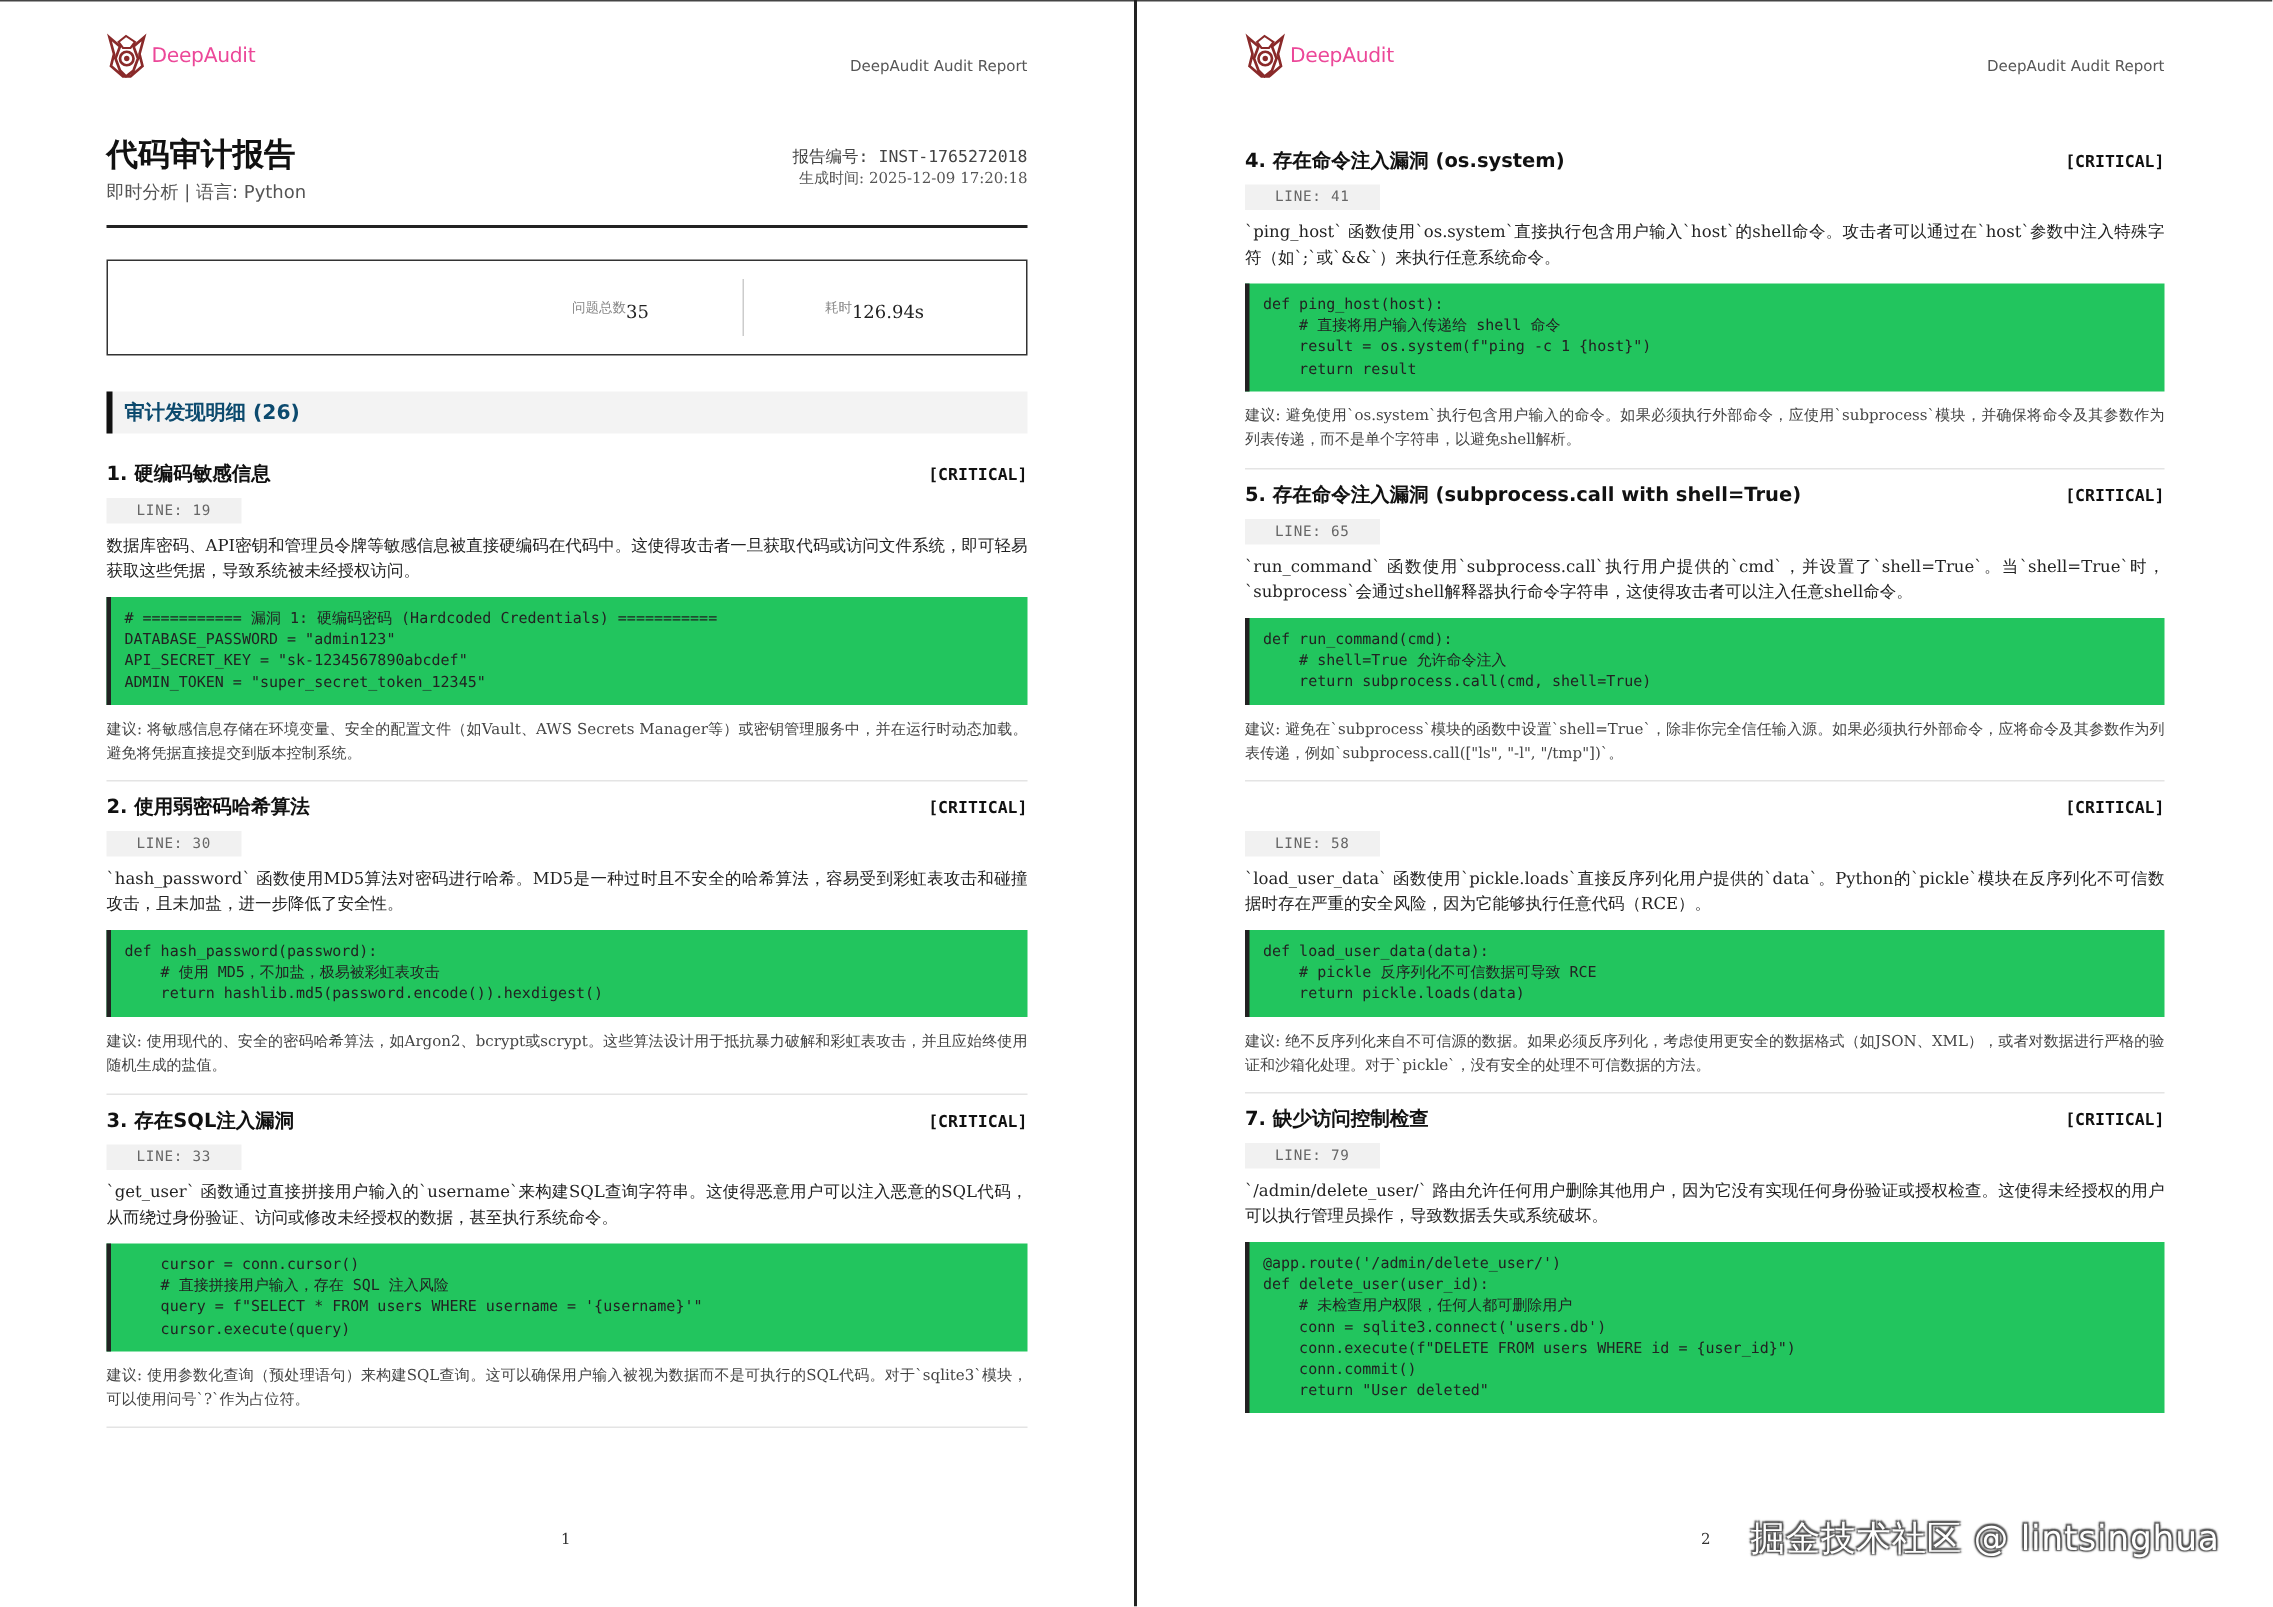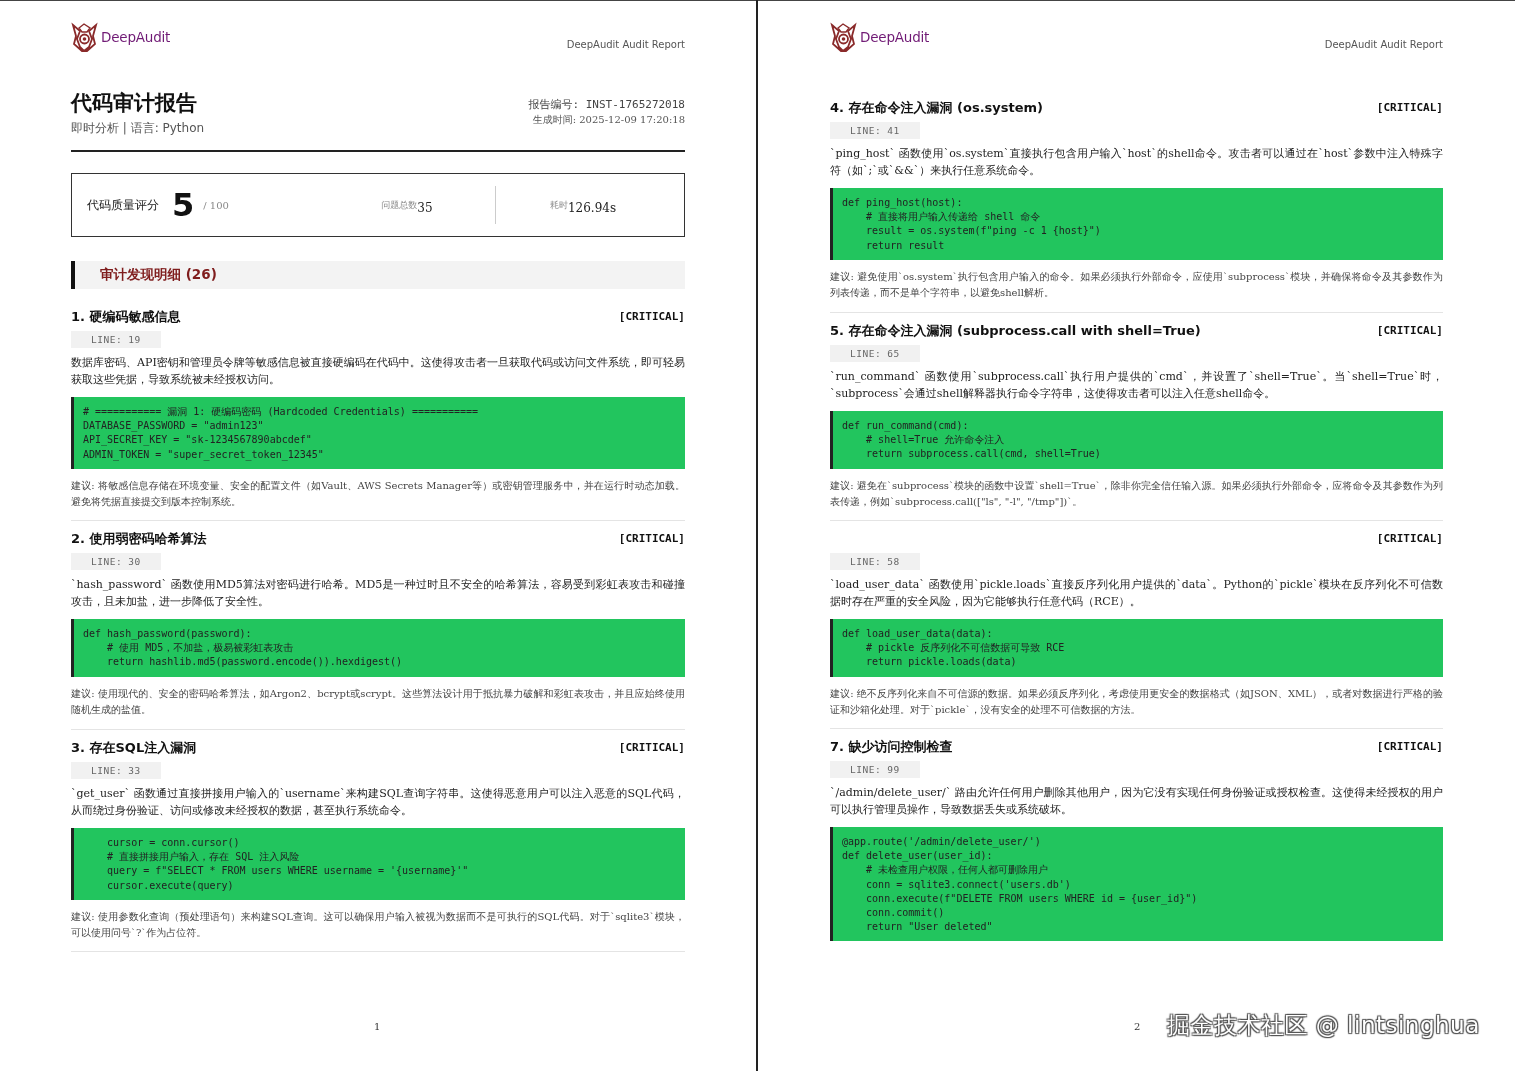--- a/index.html
+++ b/index.html
@@ -7,42 +7,42 @@
   body { position: relative; font-family: "DejaVu Serif", "Liberation Serif", serif; color: #222; }
   .top-border { position: absolute; left: 0; top: 0; width: 1515px; height: 1px; background: #444; }
   .page-divider { position: absolute; left: 756px; top: 0; width: 2px; height: 1071px; background: #222; }
   .page { position: absolute; top: 0; height: 1071px; }
   .page-1 { left: 71px; width: 614px; }
   .page-2 { left: 830px; width: 613px; }
 
   .page-header { position: absolute; left: 0; right: 0; top: 22px; height: 34px; }
   .brand { position: absolute; left: 0; top: 0; display: flex; align-items: center; gap: 3px; }
   .brand-logo { width: 27px; height: 30px; }
-  .brand-name { font-family: "DejaVu Sans", sans-serif; font-size: 13.5px; font-weight: 500; color: #701a75; letter-spacing: -0.2px; }
+  .brand-name { font-family: "DejaVu Sans", sans-serif; font-size: 13.5px; font-weight: 500; color: #ec4899; letter-spacing: -0.2px; }
   .header-right { position: absolute; right: 0; top: 17px; font-family: "DejaVu Sans", sans-serif; font-size: 10px; color: #555; }
 
   .report-title-block { position: absolute; left: 0; right: 0; top: 88px; height: 64px; border-bottom: 2px solid #222; }
   .report-title { font-family: "DejaVu Sans", sans-serif; font-size: 21px; font-weight: bold; color: #111; line-height: 30px; }
   .report-subtitle { font-family: "DejaVu Sans", sans-serif; font-size: 12px; color: #555; margin-top: 2px; }
   .report-meta { position: absolute; right: 0; top: 8px; text-align: right; }
   .report-id { font-family: "DejaVu Sans Mono", monospace; font-size: 11px; color: #444; line-height: 17px; }
   .report-time { font-size: 10px; color: #555; line-height: 14px; }
 
   .score-box { position: absolute; left: 0; right: 0; top: 173px; height: 64px; border: 1.5px solid #333; display: flex; align-items: center; }
   .score-main { display: flex; align-items: center; padding-left: 15px; width: 300px; }
   .score-label { font-size: 12px; color: #222; }
   .score-value { font-family: "DejaVu Sans", sans-serif; font-size: 32px; font-weight: bold; color: #111; margin-left: 13px; line-height: 32px; }
   .score-max { font-size: 10px; color: #888; margin-left: 9px; }
   .stat { display: flex; flex-direction: row; align-items: center; justify-content: center; height: 38px; }
   .stat-issues { position: absolute; left: 285px; width: 100px; }
   .stat-time { position: absolute; left: 423px; width: 175px; border-left: 1px solid #ccc; }
   .stat-label { font-size: 9px; color: #888; }
   .stat-value { font-size: 12px; color: #222; margin-top: 5px; }
 
-  .section-heading { position: absolute; left: 0; right: 0; top: 261px; height: 28px; background: #f3f3f3; border-left: 4px solid #111; padding-left: 25px; display: flex; align-items: center; font-family: "DejaVu Sans", sans-serif; font-size: 13.5px; font-weight: bold; color: #7f1d1d; }
+  .section-heading { position: absolute; left: 0; right: 0; top: 261px; height: 28px; background: #f3f3f3; border-left: 4px solid #111; padding-left: 8px; display: flex; align-items: center; font-family: "DejaVu Sans", sans-serif; font-size: 13.5px; font-weight: bold; color: #0c4a6e; }
 
   .finding { position: absolute; left: 0; right: 0; }
   .finding-head { position: relative; height: 20px; }
   .finding-title { font-family: "DejaVu Sans", sans-serif; font-size: 13px; font-weight: bold; color: #111; line-height: 18px; }
   .finding-severity { position: absolute; right: 0; top: 0; font-family: "DejaVu Sans Mono", monospace; font-size: 11px; font-weight: bold; color: #111; line-height: 18px; }
   .finding-line { display: inline-block; margin-top: 3px; background: #f1f1f1; padding: 2px 20px; font-family: "DejaVu Sans Mono", monospace; font-size: 9.5px; color: #666; letter-spacing: 0.5px; line-height: 13px; }
   .finding-desc { margin-top: 7px; font-size: 11px; line-height: 16.5px; color: #222; text-align: justify; }
   .code-block { margin-top: 9px; background: #22c55e; border-left: 3px solid #222; padding: 8px 10px 7px 9px; font-family: "DejaVu Sans Mono", monospace; font-size: 10px; line-height: 14.2px; color: #222; white-space: pre; overflow: hidden; }
   .finding-advice { margin-top: 9px; font-size: 10px; line-height: 16px; color: #444; text-align: justify; }
   .finding-sep { position: absolute; left: 0; right: 0; height: 1px; background: #e4e4e4; }
@@ -73,25 +73,20 @@
   <div class="report-title-block">
     <div class="report-title">代码审计报告</div>
     <div class="report-subtitle">即时分析 | 语言: Python</div>
     <div class="report-meta">
       <div class="report-id">报告编号: INST-1765272018</div>
       <div class="report-time">生成时间: 2025-12-09 17:20:18</div>
     </div>
   </div>
 
   <div class="score-box">
-    <div class="score-main">
-      <span class="score-label">代码质量评分</span>
-      <span class="score-value">5</span>
-      <span class="score-max">/ 100</span>
-    </div>
     <div class="stat stat-issues">
       <span class="stat-label">问题总数</span>
       <span class="stat-value">35</span>
     </div>
     <div class="stat stat-time">
       <span class="stat-label">耗时</span>
       <span class="stat-value">126.94s</span>
     </div>
   </div>
 
@@ -198,21 +193,21 @@
     return pickle.loads(data)</div>
     <div class="finding-advice">建议: 绝不反序列化来自不可信源的数据。如果必须反序列化，考虑使用更安全的数据格式（如JSON、XML），或者对数据进行严格的验证和沙箱化处理。对于`pickle`，没有安全的处理不可信数据的方法。</div>
   </div>
   <div class="finding-sep" style="top:728px;"></div>
 
   <div class="finding" style="top:738px;">
     <div class="finding-head">
       <div class="finding-title">7. 缺少访问控制检查</div>
       <div class="finding-severity">[CRITICAL]</div>
     </div>
-    <span class="finding-line">LINE: 99</span>
+    <span class="finding-line">LINE: 79</span>
     <div class="finding-desc">`/admin/delete_user/` 路由允许任何用户删除其他用户，因为它没有实现任何身份验证或授权检查。这使得未经授权的用户可以执行管理员操作，导致数据丢失或系统破坏。</div>
     <div class="code-block">@app.route('/admin/delete_user/')
 def delete_user(user_id):
     # 未检查用户权限，任何人都可删除用户
     conn = sqlite3.connect('users.db')
     conn.execute(f"DELETE FROM users WHERE id = {user_id}")
     conn.commit()
     return "User deleted"</div>
   </div>
 

